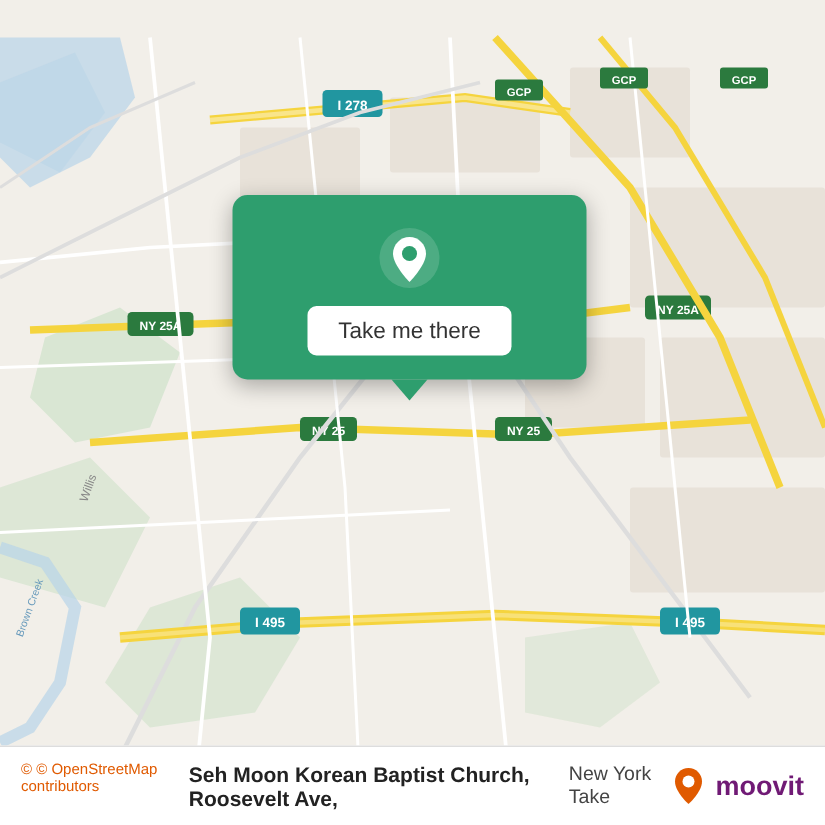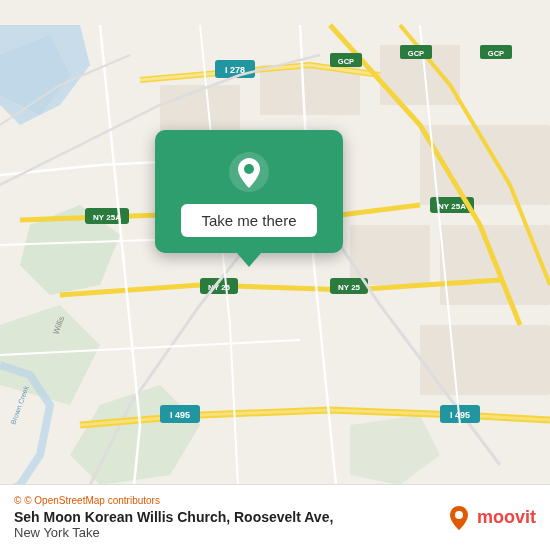--- a/index.html
+++ b/index.html
@@ -31,21 +31,21 @@
       inset: 0;
       width: 100%;
       height: 100%;
     }
 
     
     .popup-card {
       position: absolute;
       top: 130px;
       left: 155px;
-      width: 188px;
+      width: 236px;
       background: #2e9e6e;
       border-radius: 10px;
       padding: 20px 20px 16px 20px;
       display: flex;
       flex-direction: column;
       align-items: center;
       box-shadow: 0 4px 15px rgba(0,0,0,0.3);
       z-index: 10;
     }
 
@@ -90,21 +90,21 @@
       padding: 10px 14px 10px 14px;
       display: flex;
       align-items: center;
       justify-content: space-between;
       border-top: 1px solid #ddd;
       z-index: 20;
     }
 
     .bottom-left {
       display: flex;
-      flex-direction: column;
+      flex-direction: row;
     }
 
     .osm-credit {
       font-size: 10px;
       color: #555;
       margin-bottom: 3px;
     }
 
     .osm-credit span {
       color: #e05a00;
@@ -123,21 +123,21 @@
 
     .moovit-logo {
       display: flex;
       align-items: center;
       gap: 4px;
     }
 
     .moovit-text {
       font-size: 18px;
       font-weight: bold;
-      color: #ef4444;
+      color: #701a75;
     }
 
     .moovit-pin {
       width: 28px;
       height: 28px;
     }
   </style>
 </head>
 <body>
 
@@ -237,21 +237,21 @@
 
     <button class="take-me-there-btn">Take me there</button>
   </div>
 
   <div class="bottom-bar">
     <div class="bottom-left">
       <div class="osm-credit">
         <span>©</span>
         <span>© OpenStreetMap contributors</span>
       </div>
-      <div class="place-name">Seh Moon Korean Willis Church, Roosevelt Ave,</div>
+      <div class="place-name">Seh Moon Korean Baptist Church, Roosevelt Ave,</div>
       <div class="place-sub">New York Take</div>
     </div>
     <div class="moovit-logo">
 
       <svg class="moovit-pin" viewBox="0 0 28 28" xmlns="http://www.w3.org/2000/svg">
         <path d="M14 2 C9 2 5 6 5 11 C5 18 14 26 14 26 C14 26 23 18 23 11 C23 6 19 2 14 2 Z" fill="#e05a00"></path>
         <circle cx="14" cy="11" r="4" fill="white"></circle>
       </svg>
       <span class="moovit-text">moovit</span>
     </div>

